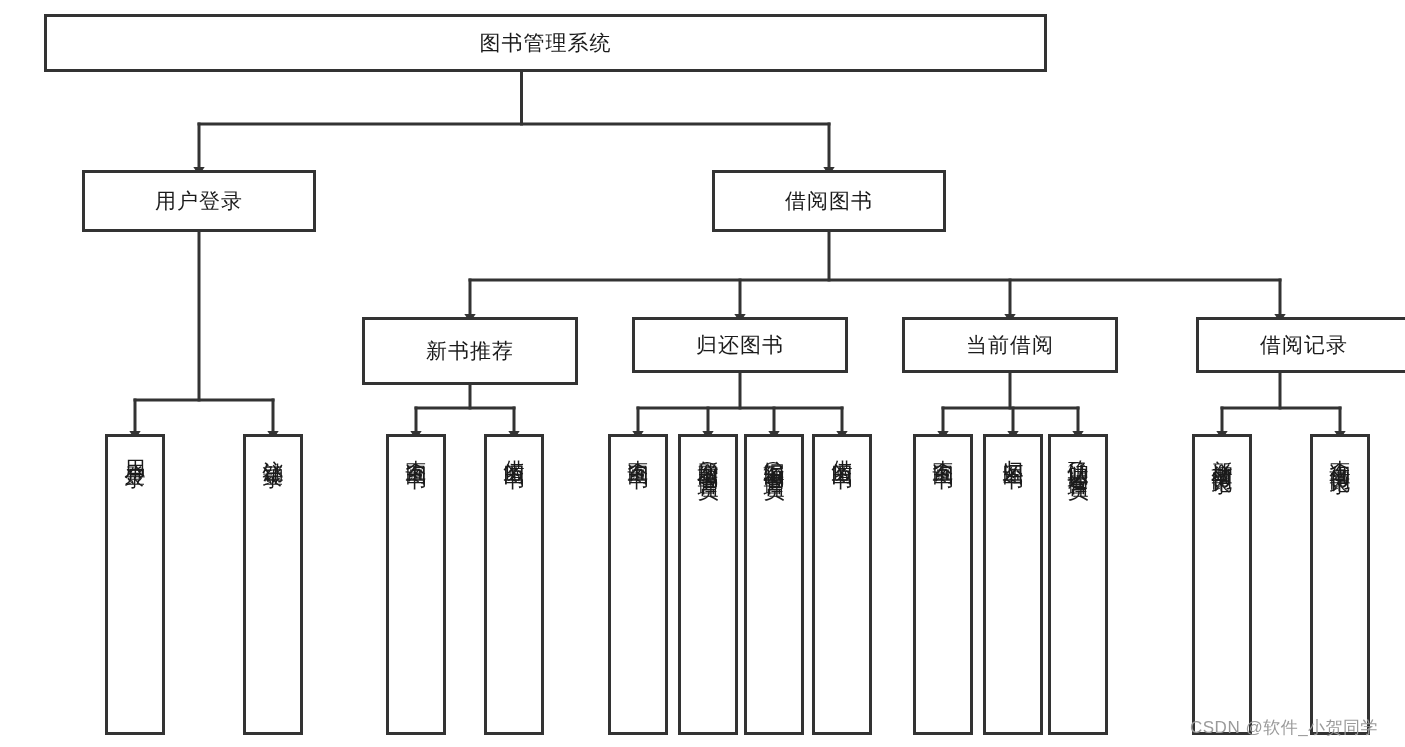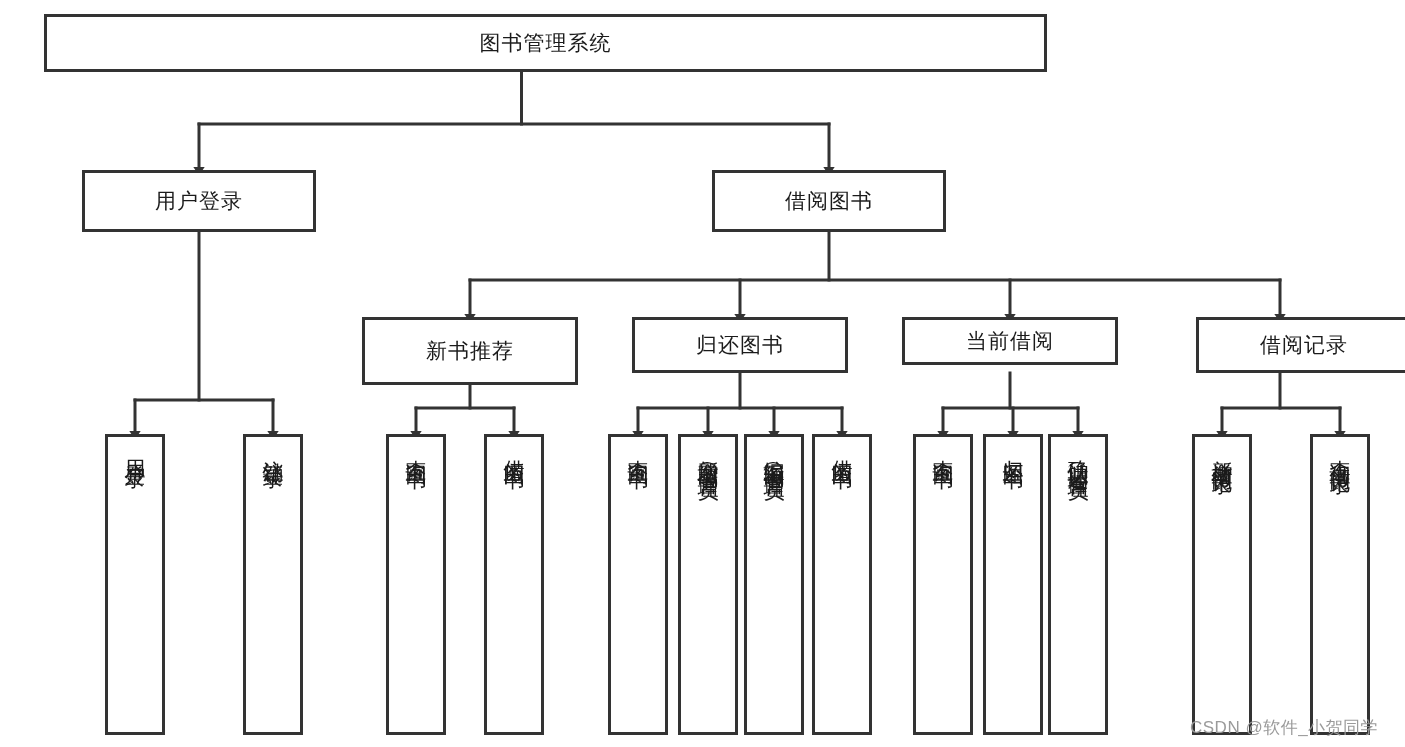--- a/index.html
+++ b/index.html
@@ -125,21 +125,21 @@
       </div>
       <div class="node horiz" style="left: 712px; top: 170px; width: 234px; height: 62px; border-color: rgb(51, 51, 51); background: rgb(255, 255, 255);">
         <span class="label">借阅图书</span>
       </div>
       <div class="node horiz" style="left: 362px; top: 317px; width: 216px; height: 68px; border-color: rgb(51, 51, 51); background: rgb(255, 255, 255);">
         <span class="label">新书推荐</span>
       </div>
       <div class="node horiz" style="left: 632px; top: 317px; width: 216px; height: 56px; border-color: rgb(51, 51, 51); background: rgb(255, 255, 255);">
         <span class="label">归还图书</span>
       </div>
-      <div class="node horiz" style="left: 902px; top: 317px; width: 216px; height: 48px; border-color: rgb(51, 51, 51); background: rgb(255, 255, 255);">
+      <div class="node horiz" style="left: 902px; top: 317px; width: 216px; height: 56px; border-color: rgb(51, 51, 51); background: rgb(255, 255, 255);">
         <span class="label">当前借阅</span>
       </div>
       <div class="node horiz" style="left: 1172px; top: 317px; width: 216px; height: 56px; border-color: rgb(51, 51, 51); background: rgb(255, 255, 255); margin-left: 24px;">
         <span class="label">借阅记录</span>
       </div>
       <div class="node vert" style="left: 105px; top: 434px; width: 60px; height: 301px; border-color: rgb(51, 51, 51); background: rgb(255, 255, 255);">
         <span class="label">用户登录</span>
       </div>
       <div class="node vert" style="left: 243px; top: 434px; width: 60px; height: 301px; border-color: rgb(51, 51, 51); background: rgb(255, 255, 255);">
         <span class="label">注销登录</span>

